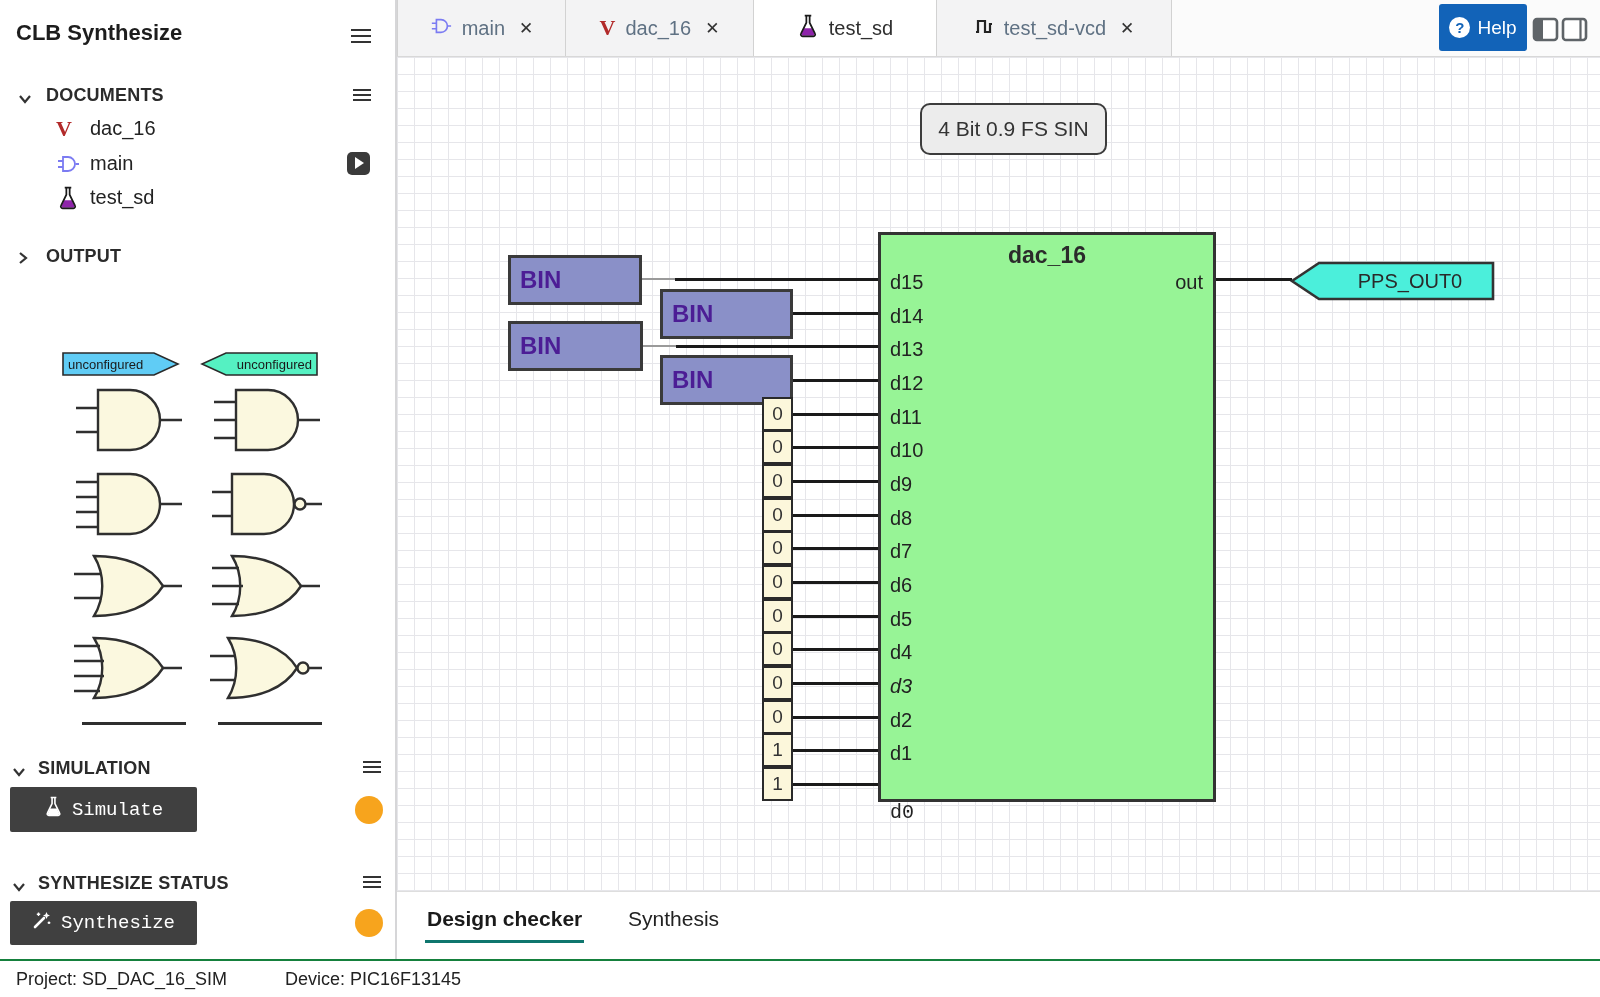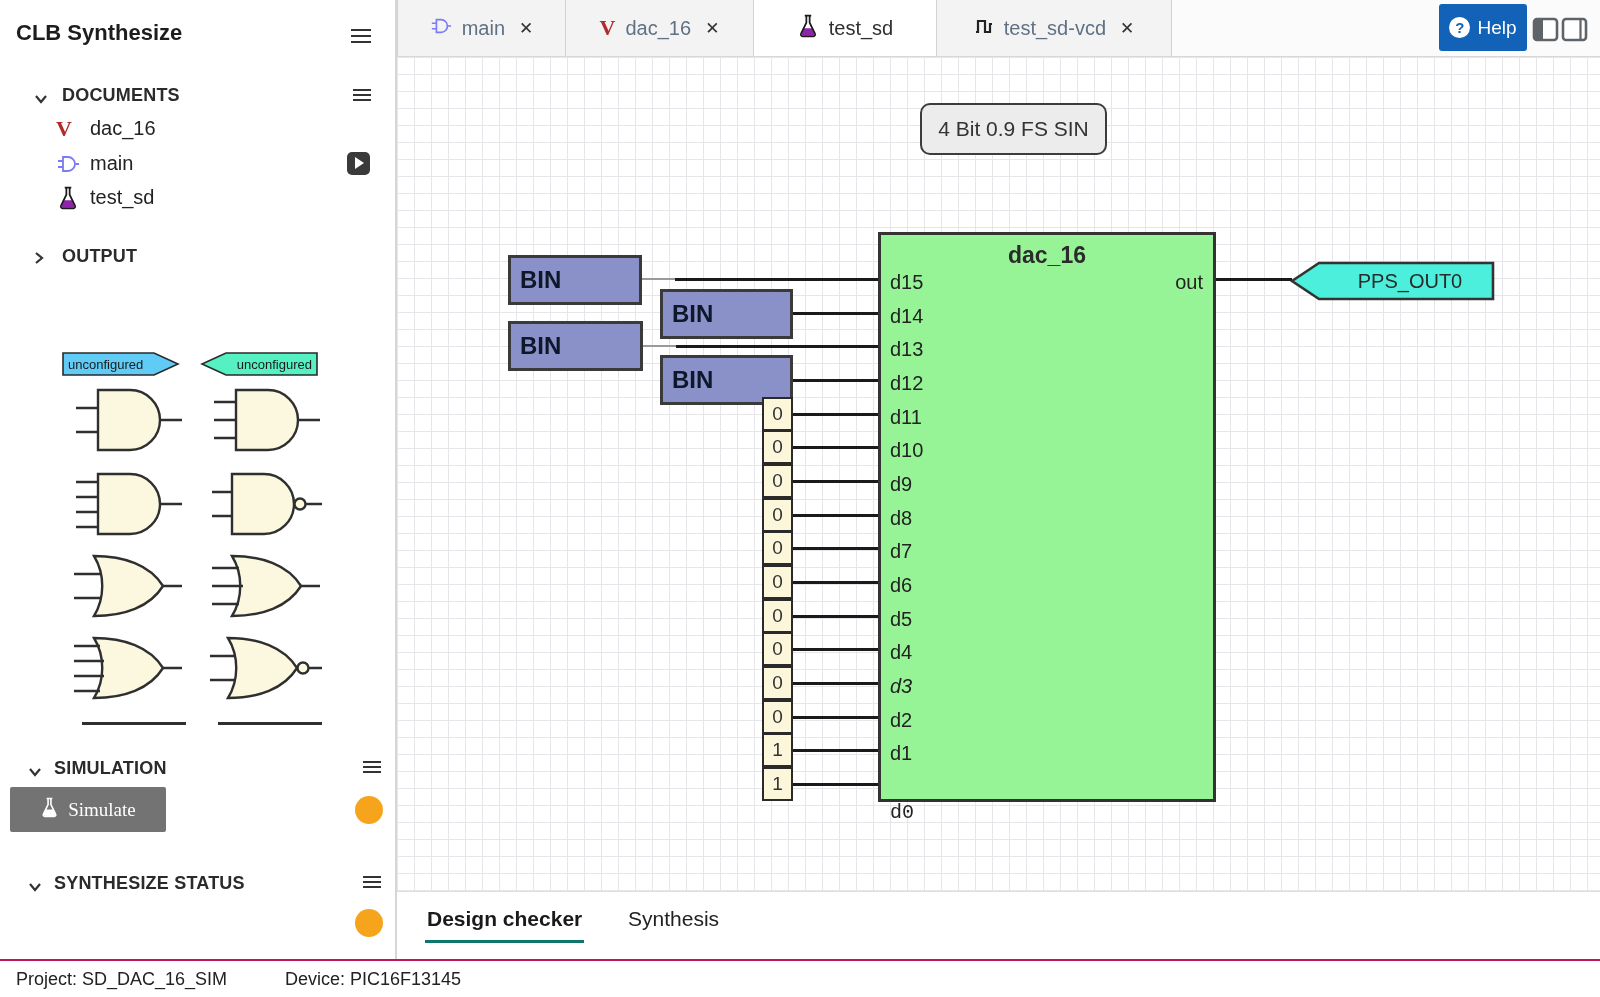--- a/index.html
+++ b/index.html
@@ -5,40 +5,40 @@
   * { margin:0; padding:0; box-sizing:border-box; }
   html,body { width:1600px; height:997px; background:#fff; font-family:"Liberation Sans", sans-serif; }
   #root { position:relative; width:1600px; height:997px; overflow:hidden; background:#fff; }
 
   
   #sidebar { position:absolute; left:0; top:0; width:395px; height:959px; background:#fff; }
   #sidebar-divider { position:absolute; left:395px; top:0; width:2px; height:959px; background:#d6d6d8; }
   .app-title { position:absolute; left:16px; top:20px; font-size:22px; font-weight:bold; color:#1d1d1d; }
   .burger { position:absolute; width:22px; height:16px; cursor:pointer; }
   .burger svg { display:block; }
-  .sec-head { position:absolute; left:16px; width:416px; height:26px; cursor:pointer; }
+  .sec-head { position:absolute; left:0; width:416px; height:26px; cursor:pointer; }
   .sec-head .chev { position:absolute; left:18px; top:6px; }
   .sec-head .sec-label { position:absolute; left:46px; top:1px; font-size:18px; font-weight:bold; color:#2b2b2b; letter-spacing:0.2px; }
   .doc-item { position:absolute; left:0; width:340px; height:30px; cursor:pointer; }
   .doc-item .d-icon { position:absolute; left:56px; top:2px; width:24px; height:24px; }
   .doc-item .d-label { position:absolute; left:90px; top:2px; font-size:20px; color:#222; }
   .v-red { font-family:"Liberation Serif", serif; font-weight:bold; font-size:22px; color:#b22a2a; line-height:24px; }
   .play-btn { position:absolute; left:347px; top:152px; width:23px; height:23px; background:#3a3a3a; border-radius:5px; cursor:pointer; }
   .play-btn::after { content:""; position:absolute; left:8px; top:5px; border-left:9px solid #fff; border-top:6.5px solid transparent; border-bottom:6.5px solid transparent; }
   .pin-svg { position:absolute; cursor:grab; }
   .gate { position:absolute; width:125px; height:68px; cursor:grab; }
   .gbody { fill:#FBF8DF; stroke:#2f2f2f; stroke-width:2.4; }
   .gwire { stroke:#2f2f2f; stroke-width:2.4; }
   .sliver { position:absolute; height:3px; background:#2f2f2f; }
-  .blue-btn { position:absolute; left:10px; width:156px; height:45px; background:#737373; color:#fff; border:none; border-radius:2px;
-              font-family:Liberation Serif, serif; font-size:19px; display:flex; align-items:center; justify-content:center; gap:9px; cursor:pointer; }
+  .blue-btn { position:absolute; left:10px; width:187px; height:45px; background:#404040; color:#fff; border:none; border-radius:2px;
+              font-family:Liberation Mono, monospace; font-size:19px; display:flex; align-items:center; justify-content:center; gap:9px; cursor:pointer; }
   .status-dot { position:absolute; left:355px; width:28px; height:28px; border-radius:50%; background:#F7A41D; }
 
   
-  #status-bar { position:absolute; left:0; top:959px; width:1600px; height:38px; background:#fff; border-top:2px solid #be185d; }
+  #status-bar { position:absolute; left:0; top:959px; width:1600px; height:38px; background:#fff; border-top:2px solid #15803d; }
   #status-bar .sb-text { position:absolute; top:8px; font-size:18px; color:#222; }
 
   
   #tabbar { position:absolute; left:397px; top:0; width:1203px; height:57px; background:#fbfbfb; border-bottom:1px solid #d8d8d8; display:flex; }
   .tab { height:56px; border-right:1px solid #d2d2d2; background:#f3f3f4; display:flex; align-items:center; justify-content:center; gap:10px; cursor:pointer; }
   .tab.first { border-left:1px solid #d2d2d2; }
   .tab.active { background:#fff; }
   .tab .t-label { font-size:20px; color:#5f7183; }
   .tab.active .t-label { color:#2f2f2f; }
   .tab .t-close { font-size:17px; color:#333; margin-left:4px; cursor:pointer; }
@@ -53,21 +53,21 @@
             background-size:17px 17px; }
   .wire { position:absolute; height:3px; background:#1a1a1a; }
   .wire.gray { background:#9a9a9a; height:2px; }
   #annotation { position:absolute; left:523px; top:46px; width:187px; height:52px; background:#ececec; border:2px solid #3c3c3c; border-radius:10px;
                 font-size:21px; color:#333; display:flex; align-items:center; justify-content:center; cursor:grab; }
   #dac-block { position:absolute; left:481px; top:175px; width:338px; height:570px; background:#97F496; border:3px solid #333; cursor:grab; }
   #dac-title { position:absolute; left:0; top:7px; width:100%; text-align:center; font-size:23px; font-weight:bold; color:#2b2b2b; }
   .pin-label { position:absolute; left:9px; height:26px; font-size:20px; color:#222; line-height:26px; }
   #out-pin { position:absolute; right:10px; top:34px; height:26px; font-size:20px; color:#222; line-height:26px; }
   .bin-block { position:absolute; height:50px; background:#8A90C8; border:3px solid #3a3a3a; cursor:grab; }
-  .bin-block .bin-label { margin-left:9px; font-size:24px; font-weight:bold; color:#0f172a; line-height:44px; }
+  .bin-block .bin-label { margin-left:9px; font-size:24px; font-weight:bold; color:#4c1d95; line-height:44px; }
   .const-cell { position:absolute; left:365px; width:31px; height:34px; background:#FCF7DB; border:2px solid #2a2a2a;
                 font-size:19px; color:#333; text-align:center; line-height:30px; cursor:grab; }
 
   
   #bottom-panel { position:absolute; left:397px; top:891px; width:1203px; height:68px; background:#fff; border-top:1px solid #dedede; }
   .bp-tab { position:absolute; top:15px; font-size:21px; color:#222; padding:0 2px 9px 2px; cursor:pointer; }
   .bp-tab.active { font-weight:bold; border-bottom:3px solid #0f766e; color:#1a1a1a; }
 </style>
 </head>
 <body>
@@ -206,20 +206,30 @@
             <polyline points="2,2 7,8 12,2" fill="none" stroke="#333" stroke-width="2.2"></polyline>
           </svg>
       </span>
       <span class="sec-label" style="left:38px;">SYNTHESIZE STATUS</span>
     </div>
     <span class="burger" style="left:362px; top:875px;">
       <svg width="20" height="14" viewBox="0 0 20 14">
           <path d="M1 2 H19 M1 7 H19 M1 12 H19" stroke="#333" stroke-width="2"></path>
         </svg>
     </span>
+    <button class="blue-btn" style="top:901px; height:44px;">
+      <span>
+        <svg width="20" height="20" viewBox="0 0 20 20">
+          <path d="M3 17 L12 8" stroke="#fff" stroke-width="2.6" stroke-linecap="round"></path>
+          <path d="M14.5 2 l1.1 2.4 2.4 1.1 -2.4 1.1 -1.1 2.4 -1.1 -2.4 -2.4 -1.1 2.4 -1.1 z" fill="#fff"></path>
+          <path d="M6.5 2.5 v3.4 M4.8 4.2 h3.4 M17 11.5 v2.6 M15.7 12.8 h2.6" stroke="#fff" stroke-width="1.4"></path>
+        </svg>
+      </span>
+      <span>Synthesize</span>
+    </button>
     <div class="status-dot" style="top:909px;"></div>
   </div>
   <div id="sidebar-divider"></div>
 
   <div id="tabbar">
     <div class="tab first" style="width:169px;">
       <span>
         <svg width="22" height="22" viewBox="0 0 24 24">
             <path d="M7 5 h5 a7 7 0 0 1 0 14 h-5 z" fill="none" stroke="#7b7bf2" stroke-width="1.8"></path>
             <path d="M2 9 H7 M2 15 H7 M19.5 12 H23" stroke="#7b7bf2" stroke-width="1.8"></path>

